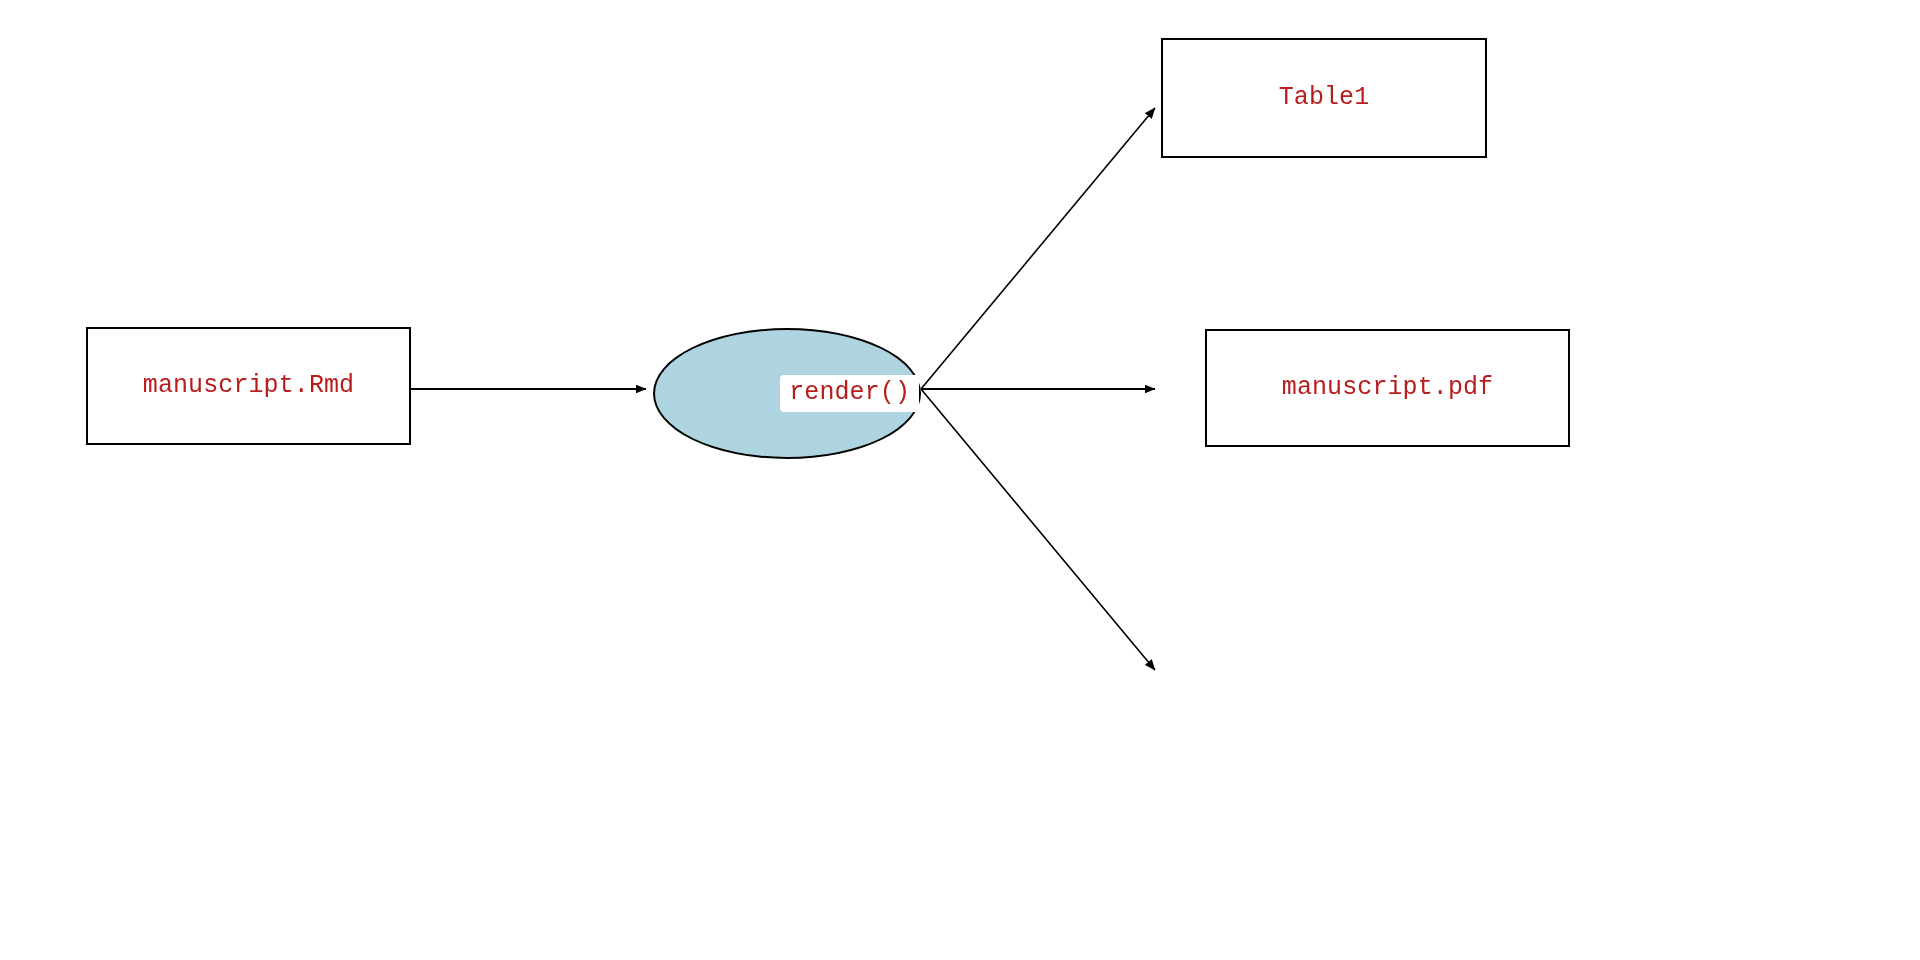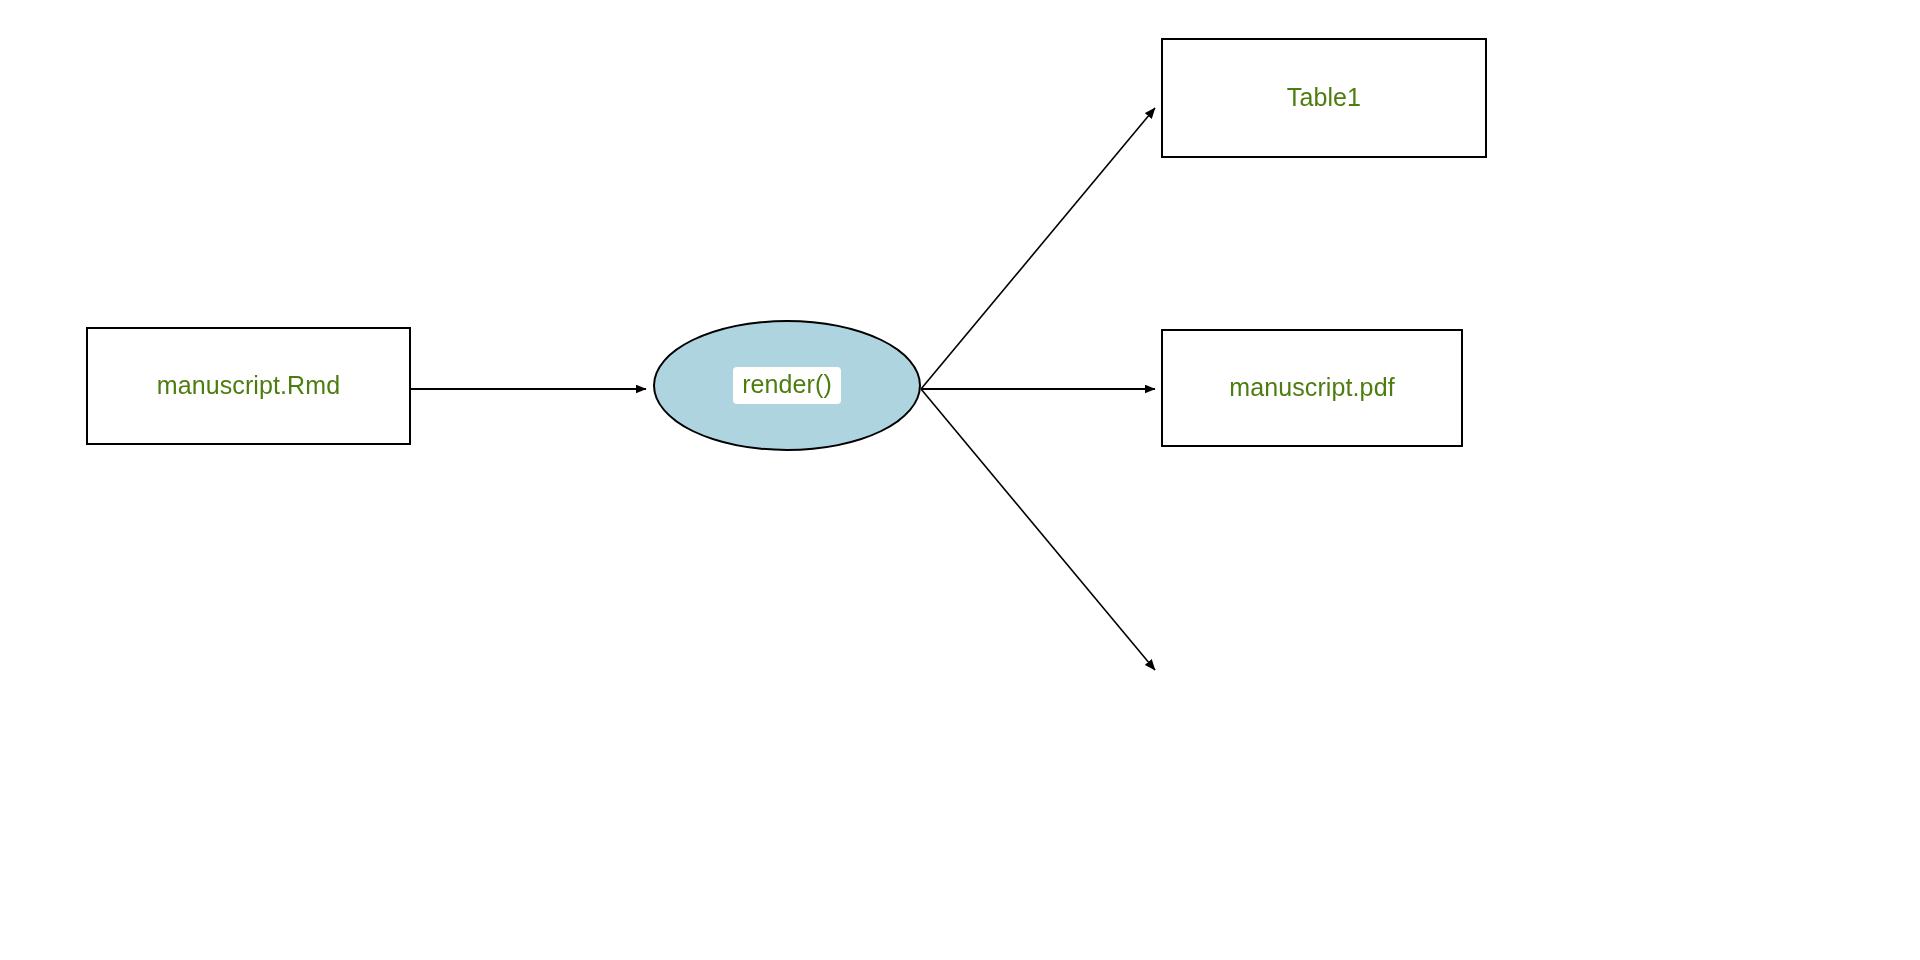--- a/index.html
+++ b/index.html
@@ -32,24 +32,24 @@
     box-sizing: border-box;
     display: flex;
     align-items: center;
     justify-content: center;
   }
   .node.rect {
     border: 2px solid #000000;
     background: #ffffff;
   }
   .node-label {
-    font-family: Liberation Sans, sans-serif;
+    font-family: Liberation Mono, monospace;
     font-size: 25px;
     line-height: 1.1;
-    color: #4d7c0f;
+    color: #b91c1c;
     white-space: nowrap;
     letter-spacing: 0.1px;
   }
   
   .node.ellipse {
     border-radius: 50%;
     border: 2px solid #000000;
     background: #aed4e0;
   }
   .ellipse-label-bg {
@@ -77,28 +77,28 @@
 
     <line x1="921" y1="389" x2="1155" y2="389" stroke="#000000" stroke-width="2.2" marker-end="url(#arrowhead)"></line>
 
     <line x1="921" y1="389" x2="1155" y2="670" stroke="#000000" stroke-width="1.6" marker-end="url(#arrowhead)"></line>
   </svg>
 
   <div class="node rect" id="node-source" style="left:86px; top:327px; width:325px; height:118px;text-align:center;">
     <span class="node-label">manuscript.Rmd</span>
   </div>
 
-  <div class="node ellipse" id="node-process" style="left:653px; top:320px; width:268px; height:131px;">
+  <div class="node ellipse" id="node-process" style="left:653px; top:328px; width:268px; height:131px;justify-content:flex-end;">
     <span class="ellipse-label-bg">
       <span class="node-label">render()</span>
     </span>
   </div>
 
   <div class="node rect" id="node-table1" style="left:1161px; top:38px; width:326px; height:120px;">
     <span class="node-label">Table1</span>
   </div>
 
-  <div class="node rect" id="node-pdf" style="left:1161px; top:329px; width:302px; height:118px;">
+  <div class="node rect" id="node-pdf" style="left:1205px; top:329px; width:365px; height:118px;">
     <span class="node-label">manuscript.pdf</span>
   </div>
 
 
 </div>
 
 </body></html>

